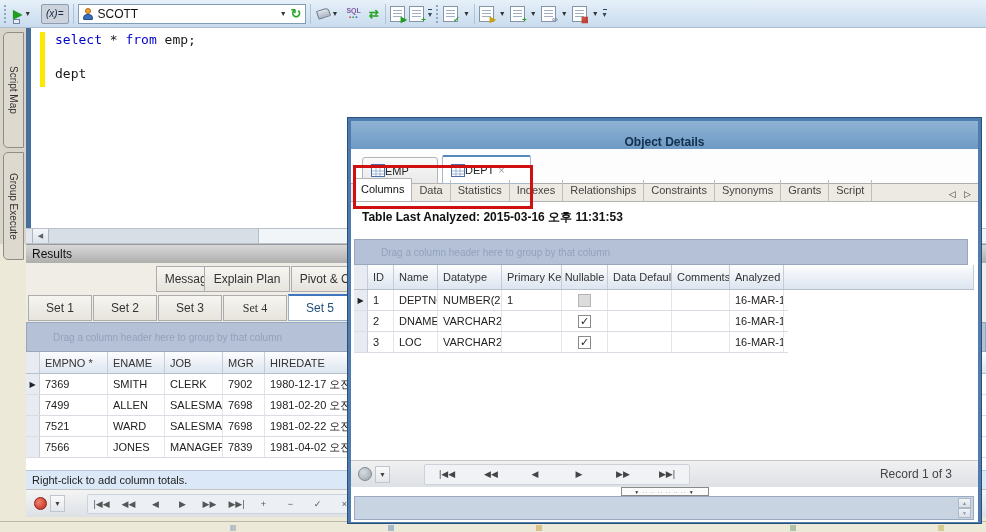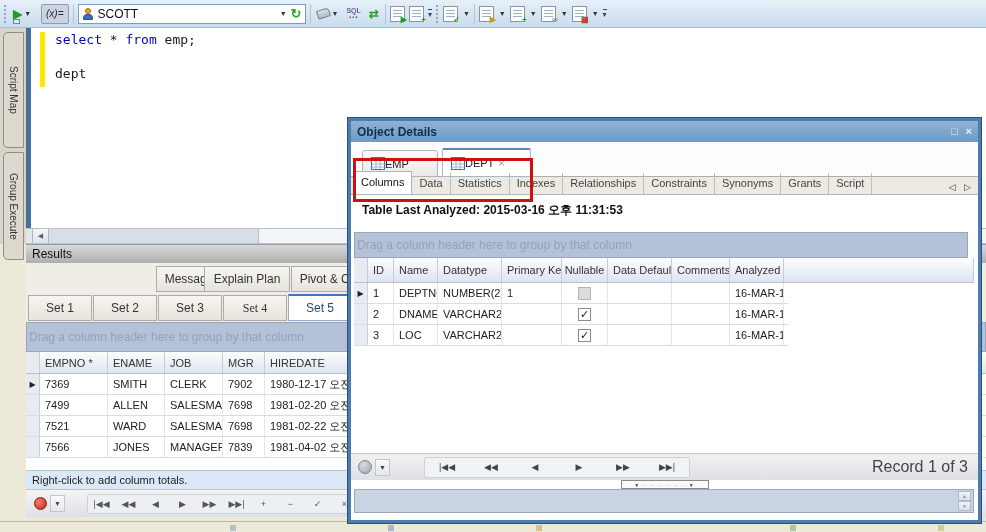--- a/index.html
+++ b/index.html
@@ -68,22 +68,22 @@
   .rescaption { position:absolute; left:26px; top:244px; width:960px; height:19px;
     background:linear-gradient(#d8d8d8,#aeaeae); border-top:1px solid #9a9a9a;
     line-height:18px; padding-left:6px; color:#101010; font-size:12px; }
   .tabsrow { position:absolute; left:26px; width:960px; height:29px; background:#efede5; }
   .tr1 { top:263px; } .tr2 { top:292px; height:30px; }
   .tab { position:absolute; top:3px; height:26px; background:linear-gradient(#f6f5f1,#e6e4dc);
     border:1px solid #acacac; display:flex; align-items:center; justify-content:center;
     font-size:12px; color:#333; }
   .tab.active { background:#fff; border-color:#9ab0c8; border-top:2px solid #3f76bf; color:#1f4e79; height:27px; top:2px; }
 
-  .groupbar { background:#b5c1d6; border:1px solid #98a6bd; color:#93a2bc; font-size:12px;
-    display:flex; align-items:center; padding-left:2px; }
+  .groupbar { background:#b5c1d6; border:1px solid #98a6bd; color:#93a2bc; font-size:10px;
+    display:flex; align-items:center; padding-left:26px; }
   .rgroup { position:absolute; left:26px; top:322px; width:960px; height:30px; }
 
   .rgrid { position:absolute; left:26px; top:352px; width:960px; height:118px; background:#fff; font-size:11px; }
   .grow { display:flex; height:21px; border-bottom:1px solid #d9dde3; background:#fff; }
   .ghead { display:flex; height:22px; background:linear-gradient(#fcfdfe,#dde5f0); border-bottom:1px solid #b7c1ce; color:#333; }
   .gc { border-right:1px solid #e2e6ec; display:flex; align-items:center; padding-left:5px; overflow:hidden; white-space:nowrap; }
   .ghead .gc { border-right:1px solid #c3ccd8; }
   .gind { width:14px; background:#e8ecf2; border-right:1px solid #c8cfd9; padding:0; justify-content:center; font-size:8px; color:#222; }
   .c-empno{width:68px}.c-ename{width:57px}.c-job{width:58px}.c-mgr{width:42px}.c-hire{width:300px}
   .rstatus { position:absolute; left:26px; top:470px; width:960px; height:19px; background:#dbe8f7;
@@ -97,21 +97,21 @@
   .navgroup span { width:27px; display:flex; align-items:center; justify-content:center; font-size:9px; color:#555; }
   .durtxt { margin-left:32px; font-size:12px; color:#222; }
 
   .bottomstrip { position:absolute; left:0; top:521px; width:986px; height:11px; background:#ece9d8; border-top:1px solid #bdb9a8; }
   .bottomstrip i { position:absolute; top:3px; width:6px; height:6px; opacity:.55; }
 
   
   .odwin { position:absolute; left:348px; top:118px; width:633px; height:405px;
     background:#fff; border:3px solid #4e7cae; outline:1px solid #2a4f78; z-index:10; }
   .odtitle { height:21px; background:linear-gradient(#8fb2d4,#6d9ac4); display:flex; align-items:center;
-    padding:0 6px; color:#132f4e; font-weight:bold; font-size:12px; }
+    padding:14px 6px; color:#132f4e; font-weight:bold; font-size:12px;flex-direction:column; }
   .odtitle .sp { flex:1; }
   .wbtn { color:#e9f1f9; font-size:11px; font-weight:bold; margin-left:8px; line-height:11px; }
   .doctabs { position:relative; height:35px; background:#fdfdfd; border-bottom:1px solid #adadad; }
   .dtab { position:absolute; display:flex; align-items:center; padding-left:8px; font-size:11px; color:#222; }
   .dtab.emp { left:11px; top:8px; width:76px; height:27px; background:linear-gradient(#fafafa,#e9e9e9); border:1px solid #b5b5b5; border-radius:3px 3px 0 0; }
   .dtab.dept { left:91px; top:6px; width:89px; height:29px; background:#fff; border:1px solid #a8b8cc; border-top:2px solid #5588bb; border-radius:2px 2px 0 0; }
   .dclose { color:#9a9a9a; font-size:11px; margin-left:4px; }
   .tblicon { flex:none; }
   .redbox { position:absolute; left:2px; top:16px; width:180px; height:44px; border:3px solid #d01010; z-index:60; pointer-events:none; }
   .subtabs { position:relative; height:18px; background:#eceae2; border-bottom:1px solid #b4b4b4; display:flex; align-items:flex-end; padding-left:2px; }
@@ -123,21 +123,21 @@
   .ogroup { position:absolute; left:3px; top:37px; width:614px; height:26px; }
   .ogrid { position:absolute; left:3px; top:63px; width:620px; font-size:11px; }.o-id{width:26px}.o-name{width:44px}.o-dt{width:64px}.o-pk{width:60px}.o-nul{width:46px; justify-content:center; padding:0}.o-dd{width:64px}.o-cm{width:58px}.o-an{width:54px}.o-fill{flex:1; border-right:none}
   .ogrid .ghead { height:25px; }
   .cb { width:13px; height:13px; border:1px solid #8a8a8a; background:#fff; display:flex; align-items:center; justify-content:center; font-size:11px; color:#222; }
   .cb.off { background:#dcdcdc; border-color:#b4b4b4; color:transparent; }
   .odnav { position:absolute; left:0; top:258px; width:627px; height:27px;
     background:linear-gradient(#f1f1f1,#dde0e5); border-top:1px solid #c6c6c6; display:flex; align-items:center; }
   .odcircle { width:14px; height:14px; border-radius:50%; background:radial-gradient(circle at 35% 35%, #d8dde2, #9aa3ac); border:1px solid #7e8890; margin-left:7px; }
   .odnavgroup { display:flex; margin-left:34px; background:#f0f2f5; border:1px solid #ccd2d9; border-radius:2px; height:21px; }
   .odnavgroup span { width:44px; display:flex; align-items:center; justify-content:center; font-size:9px; color:#444; }
-  .odrecord { margin-left:auto; margin-right:10px; font-size:16px; color:#444; }
+  .odrecord { margin-left:auto; margin-right:26px; font-size:12px; color:#444; }
   .splitterh { position:absolute; left:50%; top:285px; transform:translateX(-50%); width:88px; height:9px;
     background:#fbfbfb; border:1px solid #8a8a8a; font-size:5px; color:#333; display:flex; align-items:center; justify-content:center; letter-spacing:1px; overflow:hidden; }
   .odbottom { position:absolute; left:3px; top:294px; width:620px; height:24px; background:#c9d4e2; border:1px solid #9aaabf; }
   .spinner { position:absolute; right:2px; top:1px; width:13px; height:20px; display:flex; flex-direction:column; }
   .spinner b { flex:1; background:linear-gradient(#f0f3f7,#d9e0e8); border:1px solid #b0b9c4; font-size:5px; color:#8a93a0; display:flex; align-items:center; justify-content:center; font-weight:normal; }
 </style>
 </head>
 <body>
 
 <div id="app">

